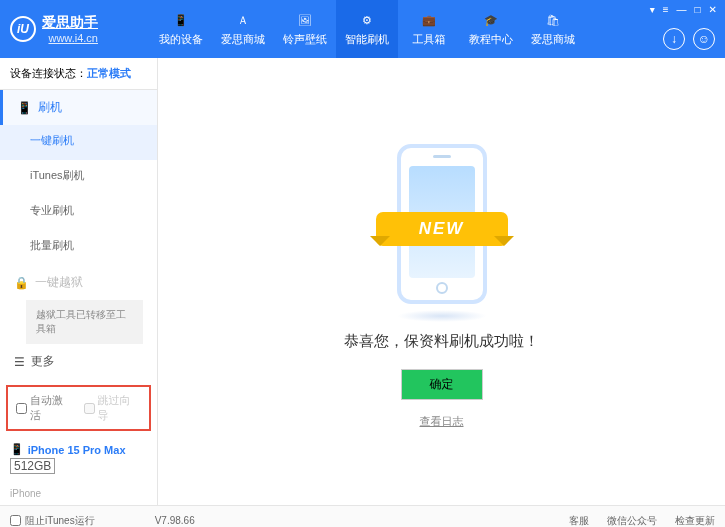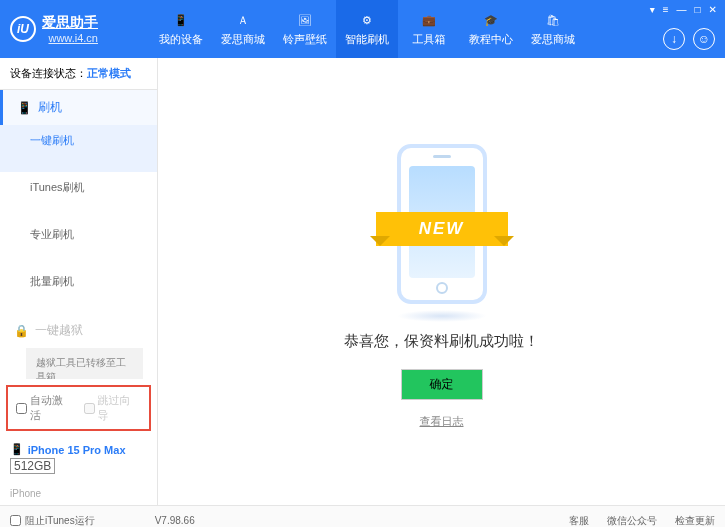--- a/index.html
+++ b/index.html
@@ -22,41 +22,41 @@
     .circle-btn { width: 22px; height: 22px; border: 1.5px solid #fff; border-radius: 50%; display: flex; align-items: center; justify-content: center; color: #fff; cursor: pointer; font-size: 12px; }
     
     .body-wrap { display: flex; height: 447px; }
     .sidebar { width: 158px; border-right: 1px solid #e5e5e5; display: flex; flex-direction: column; }
     .status-bar { padding: 8px 10px; font-size: 11px; border-bottom: 1px solid #e5e5e5; }
     .status-value { color: #2b7cf7; font-weight: bold; }
     
     .menu { flex: 1; overflow: hidden; }
     .menu-group { padding: 9px 14px; font-size: 12px; color: #555; display: flex; align-items: center; gap: 6px; cursor: pointer; }
     .menu-group.top { border-left: 3px solid #2b7cf7; color: #2b7cf7; background: #f5f9ff; }
-    .menu-item { padding: 8px 14px 24px 30px; font-size: 11px; color: #666; cursor: pointer; }
+    .menu-item { padding: 8px 14px 12px 30px; font-size: 11px; color: #666; cursor: pointer; }
     .menu-item.active { color: #2b7cf7; background: #eaf2ff; }
     .menu-item.boxed { background: #f2f2f2; color: #888; padding: 8px 10px; margin: 0 14px 0 26px; font-size: 10px; line-height: 1.4; }
     
     .checkbox-row { border: 2px solid #e74c3c; margin: 6px; padding: 6px 8px; display: flex; gap: 10px; font-size: 11px; color: #888; }
     .cb { display: flex; align-items: center; gap: 3px; }
     .cb input { width: 11px; height: 11px; }
     .cb.disabled { color: #ccc; }
     
     .device-info { padding: 6px 10px; font-size: 11px; }
     .device-name { color: #2b7cf7; font-weight: bold; display: flex; align-items: center; gap: 4px; }
     .storage-badge { border: 1px solid #999; font-size: 12px; padding: 0 3px; color: #555; display: inline-block; margin-top: 2px; }
     .device-type { color: #aaa; font-size: 10px; margin-top: 14px; }
     
     .main { flex: 1; display: flex; flex-direction: column; align-items: center; justify-content: center; position: relative; }
     .phone-illust { width: 120px; height: 180px; position: relative; margin-bottom: 18px; }
     .phone-body { width: 90px; height: 160px; background: #fff; border: 4px solid #d0e4ff; border-radius: 14px; position: absolute; left: 15px; top: 10px; }
     .phone-screen { position: absolute; left: 8px; right: 8px; top: 18px; bottom: 22px; background: linear-gradient(#b8ddff, #e8f4ff); border-radius: 4px; }
     .phone-speaker { position: absolute; top: 7px; left: 50%; transform: translateX(-50%); width: 18px; height: 3px; background: #c0d8f0; border-radius: 2px; }
     .phone-home { position: absolute; bottom: 6px; left: 50%; transform: translateX(-50%); width: 12px; height: 12px; border: 2px solid #c0d8f0; border-radius: 50%; }
-    .new-ribbon { position: absolute; top: 78px; left: -6px; right: -6px; height: 34px; background: #ffc107; display: flex; align-items: center; justify-content: center; color: #fff; font-weight: bold; font-size: 17px; font-style: italic; letter-spacing: 2px; }
+    .new-ribbon { position: absolute; top: 78px; left: -6px; right: -6px; height: 34px; background: #ffc107; display: flex; align-items: center; justify-content: center; color: #fff; font-weight: bold; font-size: 17px; font-style: italic; letter-spacing: 2px; border-radius: 7px; }
     .new-ribbon::before, .new-ribbon::after { content: ''; position: absolute; width: 0; height: 0; border: 10px solid #e0a800; }
     .new-ribbon::before { left: -6px; bottom: -10px; border-left-color: transparent; border-bottom-color: transparent; border-right-color: transparent; }
     .new-ribbon::after { right: -6px; bottom: -10px; border-right-color: transparent; border-bottom-color: transparent; border-left-color: transparent; }
     .phone-shadow { position: absolute; bottom: -8px; left: 50%; transform: translateX(-50%); width: 90px; height: 12px; background: radial-gradient(ellipse, rgba(100,150,220,0.25), transparent 70%); }
     
     .success-text { font-size: 15px; color: #333; margin-bottom: 18px; }
     .ok-btn { border: 1px solid #ccc; background: #22c55e; padding: 6px 28px; font-size: 12px; cursor: pointer; margin-bottom: 14px; }
     .log-link { font-size: 11px; color: #888; cursor: pointer; text-decoration: underline; }
     
     .footer { height: 30px; border-top: 1px solid #e5e5e5; display: flex; align-items: center; padding: 0 10px; font-size: 10px; color: #666; background: #fafafa; }

